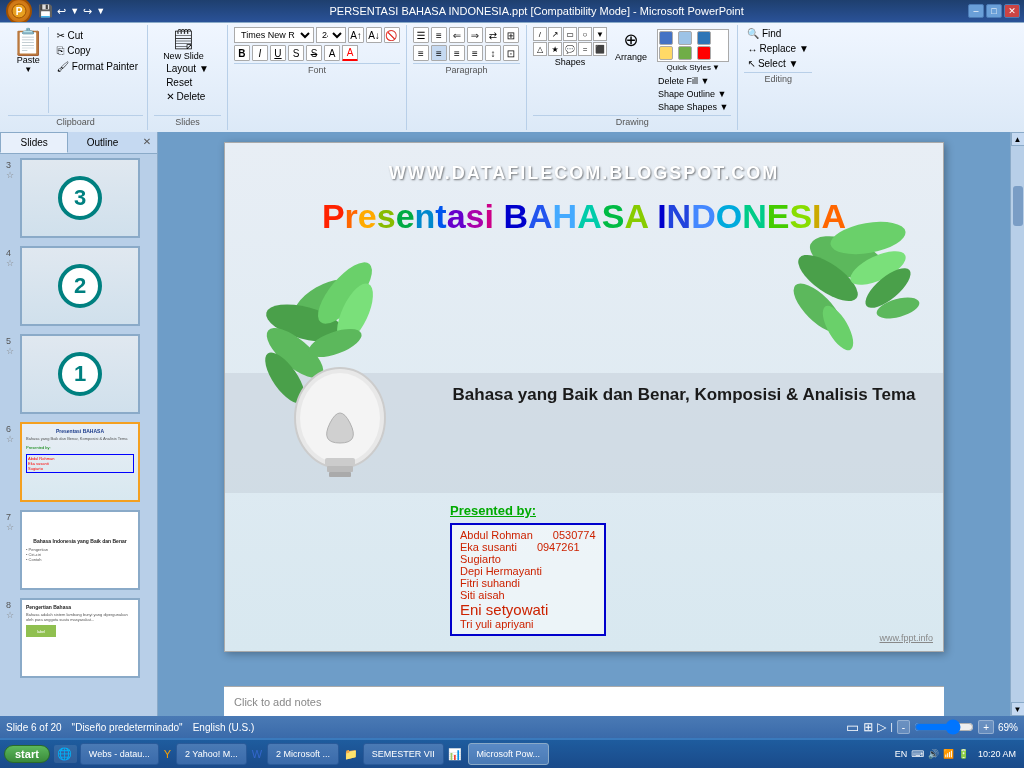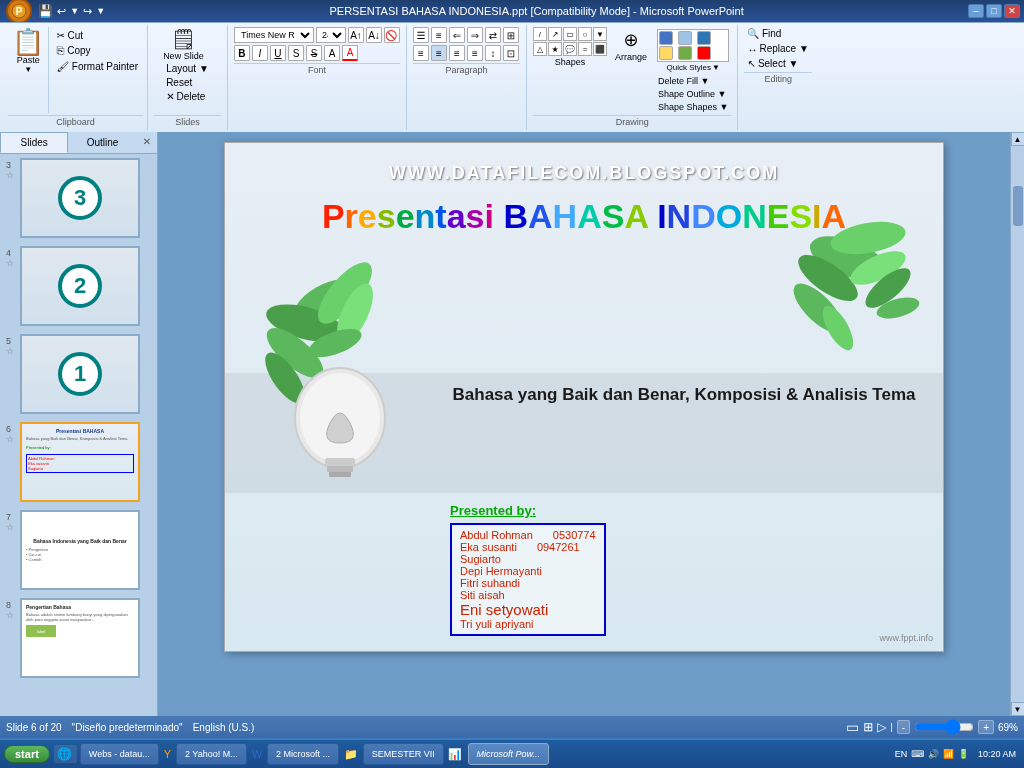--- a/index.html
+++ b/index.html
@@ -172,20 +172,21 @@
       font-family: Arial, sans-serif;
       letter-spacing: 2px;
     }
 
     .fppt-watermark {
       position: absolute;
       bottom: 8px;
       right: 10px;
       font-size: 9px;
       color: #888;
+      text-decoration: underline;
     }
 
     
     .notes-area {
       background: white;
       border-top: 1px solid #aaa;
       padding: 6px 10px;
       font-size: 11px;
       color: #888;
       height: 30px;
@@ -250,21 +251,21 @@
       font-size: 9px;
       cursor: pointer;
       max-width: 110px;
       overflow: hidden;
       text-overflow: ellipsis;
       white-space: nowrap;
       height: 22px;
       display: flex;
       align-items: center;
     }
-    .taskbar-item.active { background: linear-gradient(to bottom, #5a8ac5, #4a7ab5); border-color: #8aaac8; font-style: italic; }
+    .taskbar-item.active { background: linear-gradient(to bottom, #5a8ac5, #4a7ab5); border-color: #8aaac8; }
     .taskbar-right { margin-left: auto; display: flex; align-items: center; gap: 4px; color: white; font-size: 9px; }
     .taskbar-clock { font-size: 9px; color: white; padding: 0 4px; }
 
     
     .page-wrapper {
       display: flex;
       flex-direction: column;
       height: 768px;
       width: 1024px;
     }
@@ -595,20 +596,23 @@
             <div><span style="font-size:11px; color:#cc2200;text-align:right;">Fitri suhandi</span></div>
             <div><span style="font-size:11px; color:#cc2200;">Siti aisah</span></div>
             <div><span style="font-size:15px; color:#cc2200;">Eni setyowati</span></div>
             <div><span style="font-size:11px; color:#cc2200;">Tri yuli apriyani</span></div>
           </div>
 
           <div class="fppt-watermark">www.fppt.info</div>
         </div>
       </div>
 
+      <div class="notes-area" style="width:720px; margin-top:0;">
+        <span>Click to add notes</span>
+      </div>
     </div>
 
     <div class="scrollbar-v">
       <div class="scroll-arrow">▲</div>
       <div style="flex:1; position:relative; width:14px;">
         <div class="scroll-thumb" style="margin-top:40px;"></div>
       </div>
       <div class="scroll-arrow">▼</div>
     </div>
   </div>

